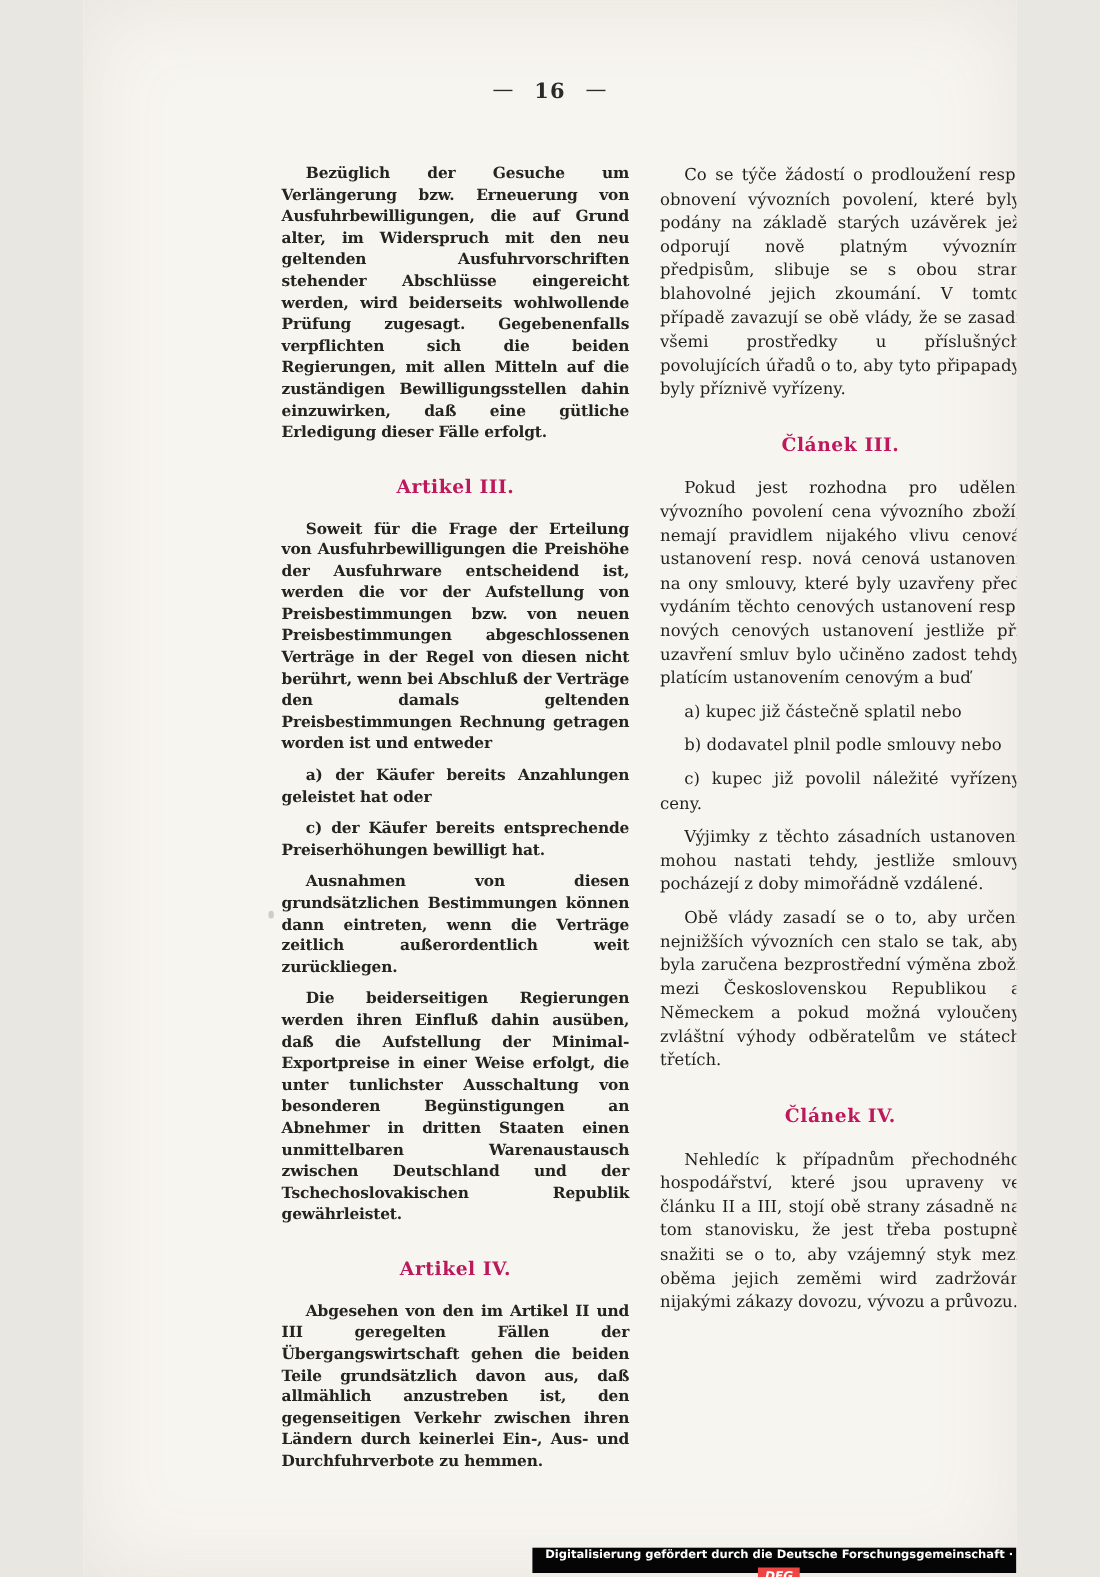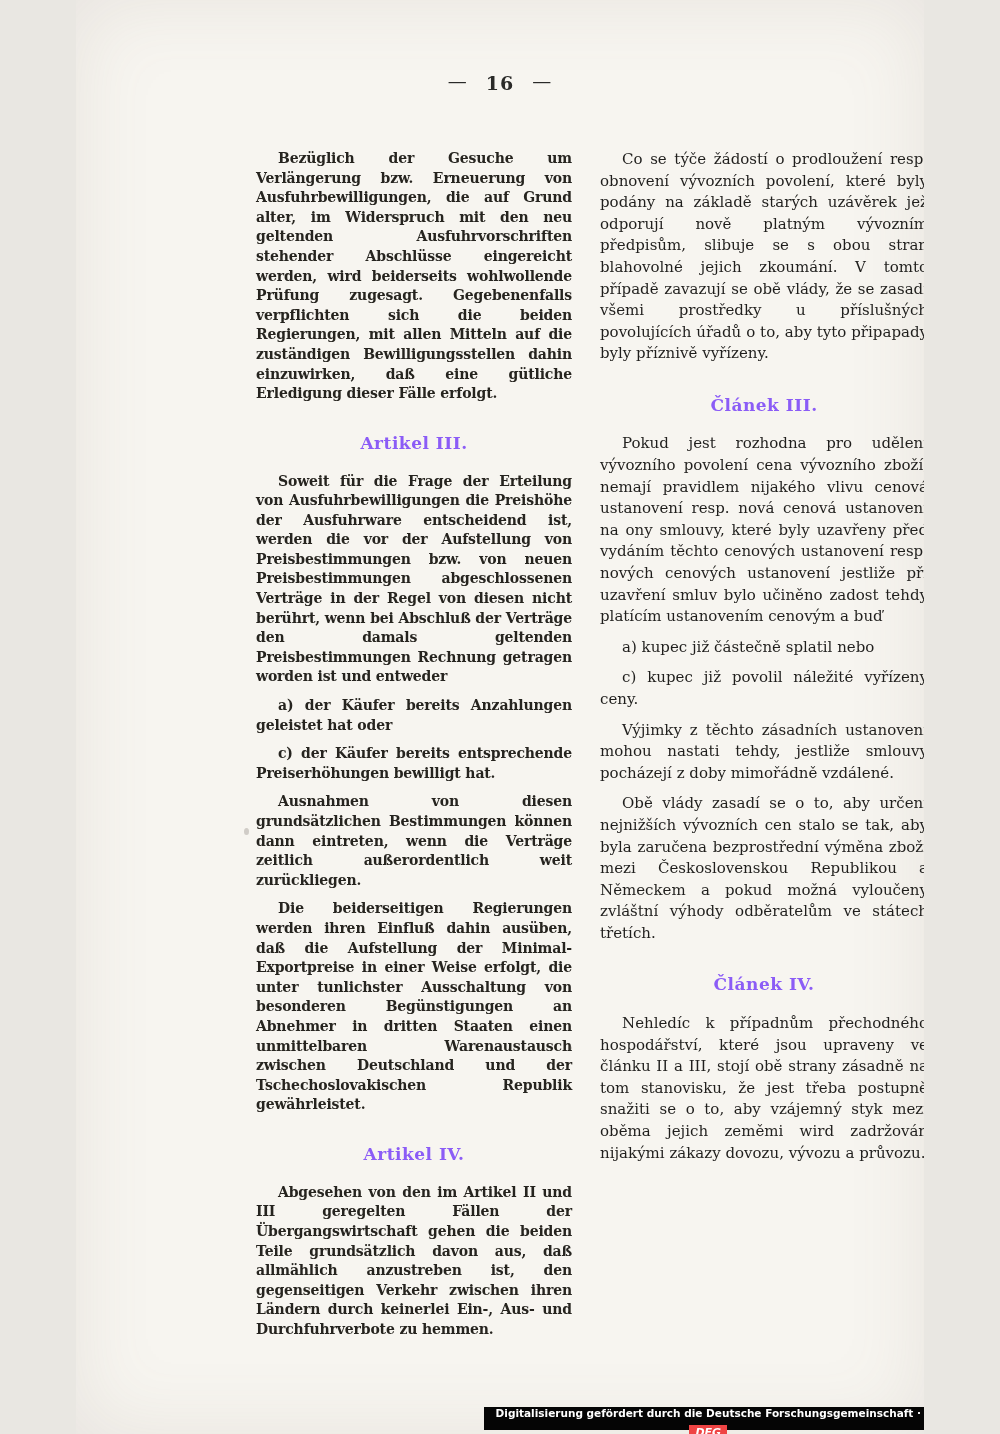--- a/index.html
+++ b/index.html
@@ -70,21 +70,21 @@
   .col p.item {
     margin-top: 9px;
   }
   .col h3 {
     text-align: center;
     font-size: 17px;
     font-weight: bold;
     margin: 28px 0 16px 0;
     text-indent: 0;
     letter-spacing: 0.5px;
-    color: #8b5cf6;
+    color: #be185d;
   }
   .footer-bar {
     position: absolute;
     right: 0;
     bottom: 4px;
     height: 23px;
     background: #050505;
     display: flex;
     align-items: center;
     padding: 0 3px 0 12px;
@@ -136,20 +136,21 @@
       <p class="item">Die beiderseitigen Regierungen werden ihren Einfluß dahin ausüben, daß die Aufstellung der Minimal-Exportpreise in einer Weise erfolgt, die unter tunlichster Ausschaltung von besonderen Begünstigungen an Abnehmer in dritten Staaten einen unmittelbaren Warenaustausch zwischen Deutschland und der Tschechoslovakischen Republik gewährleistet.</p>
       <h3>Artikel IV.</h3>
       <p>Abgesehen von den im Artikel II und III geregelten Fällen der Übergangswirtschaft gehen die beiden Teile grundsätzlich davon aus, daß allmählich anzustreben ist, den gegenseitigen Verkehr zwischen ihren Ländern durch keinerlei Ein-, Aus- und Durchfuhrverbote zu hemmen.</p>
     </div>
 
     <div class="col col-czech">
       <p>Co se týče žádostí o prodloužení resp. obnovení vývozních povolení, které byly podány na základě starých uzávěrek jež odporují nově platným vývozním předpisům, slibuje se s obou stran blahovolné jejich zkoumání. V tomto případě zavazují se obě vlády, že se zasadí všemi prostředky u příslušných povolujících úřadů o to, aby tyto připapady byly příznivě vyřízeny.</p>
       <h3>Článek III.</h3>
       <p>Pokud jest rozhodna pro udělení vývozního povolení cena vývozního zboží, nemají pravidlem nijakého vlivu cenová ustanovení resp. nová cenová ustanovení na ony smlouvy, které byly uzavřeny před vydáním těchto cenových ustanovení resp. nových cenových ustanovení jestliže při uzavření smluv bylo učiněno zadost tehdy platícím ustanovením cenovým a buď</p>
       <p class="item">a) kupec již částečně splatil nebo</p>
+      <p class="item">b) dodavatel plnil podle smlouvy nebo</p>
       <p class="item">c) kupec již povolil náležité vyřízeny ceny.</p>
       <p class="item">Výjimky z těchto zásadních ustanovení mohou nastati tehdy, jestliže smlouvy pocházejí z doby mimořádně vzdálené.</p>
       <p class="item">Obě vlády zasadí se o to, aby určení nejnižších vývozních cen stalo se tak, aby byla zaručena bezprostřední výměna zboží mezi Československou Republikou a Německem a pokud možná vyloučeny zvláštní výhody odběratelům ve státech třetích.</p>
       <h3>Článek IV.</h3>
       <p>Nehledíc k případnům přechodného hospodářství, které jsou upraveny ve článku II a III, stojí obě strany zásadně na tom stanovisku, že jest třeba postupně snažiti se o to, aby vzájemný styk mezi oběma jejich zeměmi wird zadržován nijakými zákazy dovozu, vývozu a průvozu.</p>
     </div>
 
   </div>
 
   <div class="scan-speck" style="left: 168px; top: 828px; width: 5px; height: 7px;"></div>

